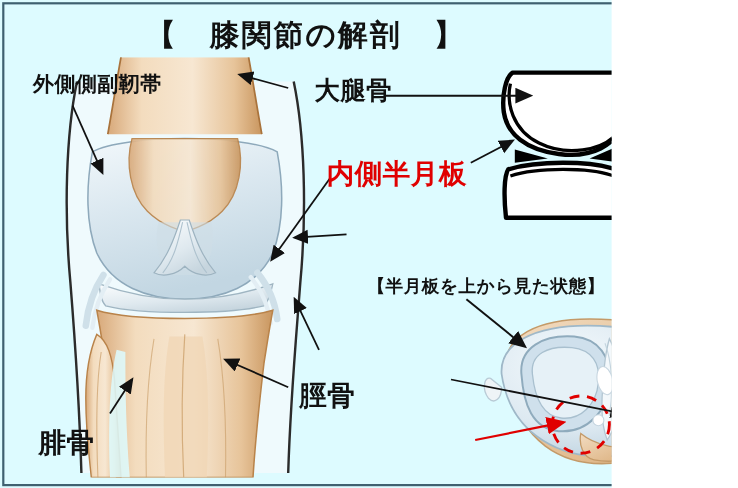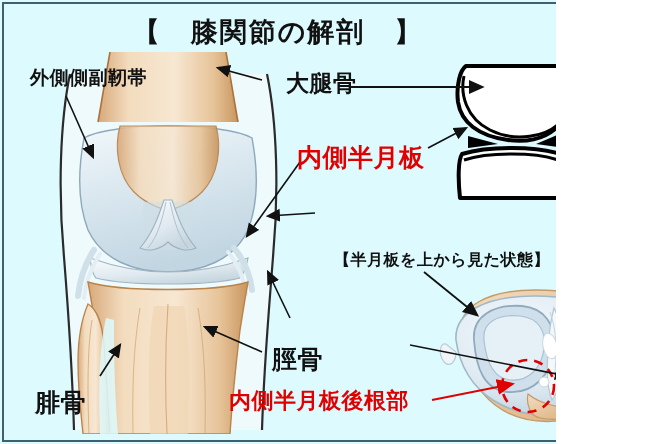--- a/index.html
+++ b/index.html
@@ -275,16 +275,15 @@
   <div class="label red" style="left:297px; top:135px; font-size:25px;margin-top:10px;">内側半月板</div>
 
 
   <div class="label" style="left:334px; top:252px; font-size:16px;text-align:right;">【半月板を上から見た状態】</div>
 
 
   <div class="label" style="left:272px; top:347px; font-size:25px;">脛骨</div>
 
   <div class="label" style="left:35px; top:378px; font-size:25px;margin-top:12px;">腓骨</div>
 
-  <div class="label red" style="left:229px; top:390px; font-size:22px;">内側半月板後根部</div>
 
   <div id="frame"></div>
 </div>
 
 </body></html>

